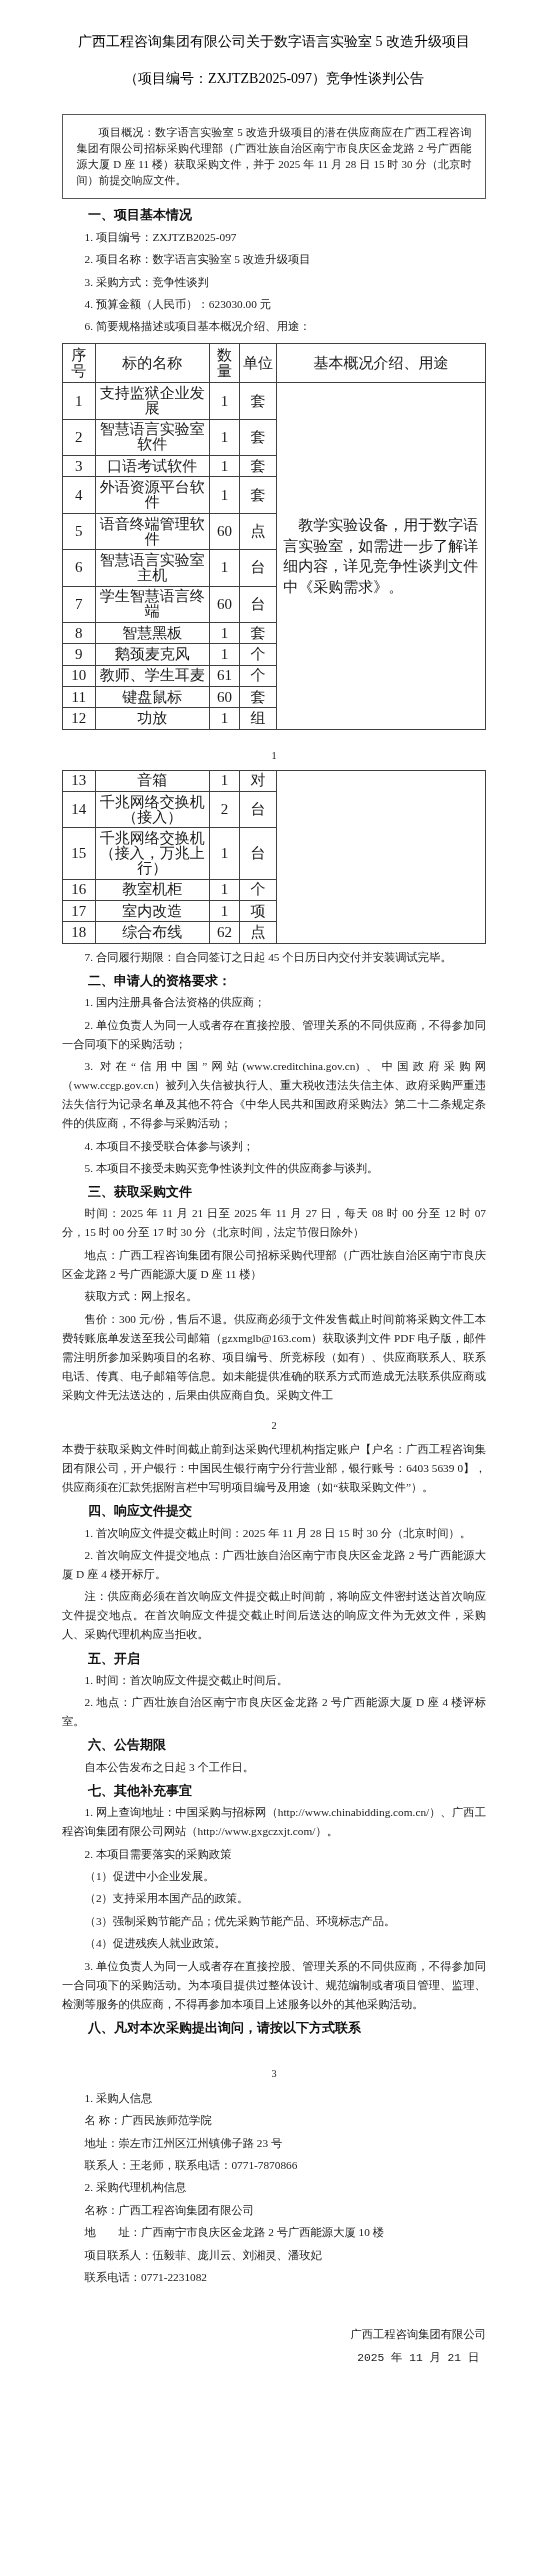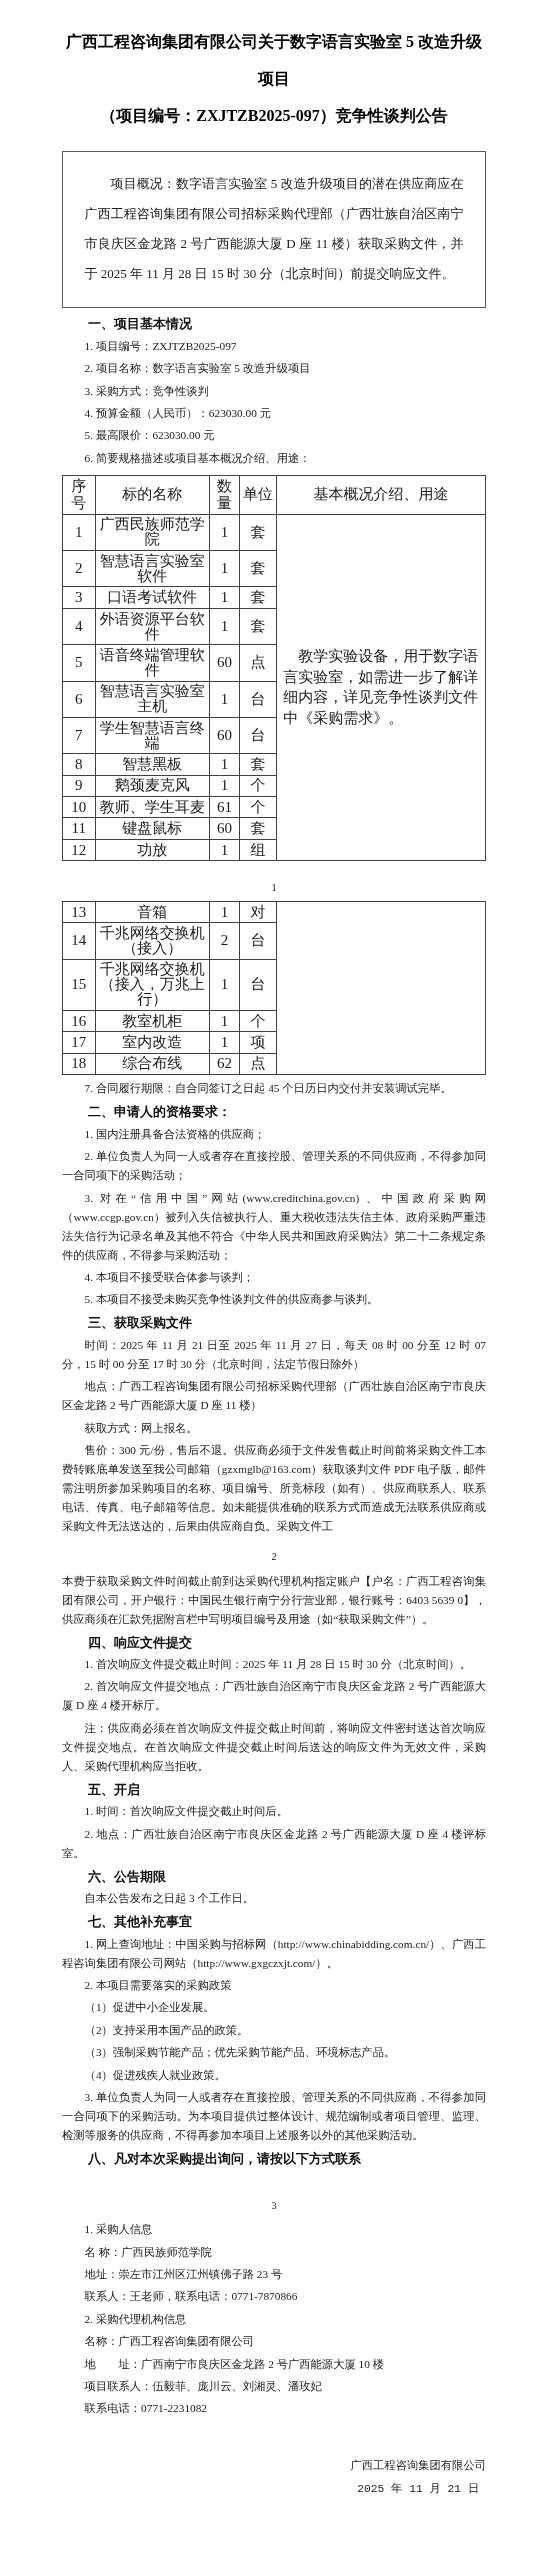--- a/index.html
+++ b/index.html
@@ -14,35 +14,35 @@
     color: #1a1a1a;
   }
   .page {
     box-sizing: border-box;
     width: 548px;
     padding: 15px 62px 27px 62px;
   }
   .title {
     margin: 8.2px 0 0 0;
     text-align: center;
-    font-size: 16px;
-    font-weight: bold;
+    font-size: 14px;
+    font-weight: normal;
     line-height: 37px;
     color: #000;
   }
   .title .title-line { display: block; }
   .overview-box {
     border: 1px solid #595959;
     margin: 16.4px 0 6.8px 0;
     padding: 5.5px 9.6px;
   }
   .overview-box p {
-    margin: 12px;
-    font-size: 13px;
-    line-height: 30px;
+    margin: 4px;
+    font-size: 11px;
+    line-height: 16px;
     text-indent: 2em;
     text-align: justify;
   }
   .sec-heading {
     margin: 4.1px 0 3.4px 0;
     font-size: 13px;
     font-weight: bold;
     line-height: 19px;
     text-indent: 2em;
     font-family: "Liberation Sans", "DejaVu Sans", sans-serif;
@@ -109,21 +109,20 @@
 
   <div class="overview-box">
     <p>项目概况：数字语言实验室 5 改造升级项目的潜在供应商应在广西工程咨询集团有限公司招标采购代理部（广西壮族自治区南宁市良庆区金龙路 2 号广西能源大厦 D 座 11 楼）获取采购文件，并于 2025 年 11 月 28 日 15 时 30 分（北京时间）前提交响应文件。</p>
   </div>
 
   <p class="sec-heading">一、项目基本情况</p>
   <p class="doc-p">1. 项目编号：ZXJTZB2025-097</p>
   <p class="doc-p">2. 项目名称：数字语言实验室 5 改造升级项目</p>
   <p class="doc-p">3. 采购方式：竞争性谈判</p>
   <p class="doc-p">4. 预算金额（人民币）：623030.00 元</p>
-  <p class="doc-p">5. 最高限价：623030.00 元</p>
   <p class="doc-p">6. 简要规格描述或项目基本概况介绍、用途：</p>
 
   <table class="items-table">
     <colgroup>
       <col style="width:7.7%">
         <col style="width:27%">
         <col style="width:7.2%">
         <col style="width:8.7%">
         <col style="width:49.4%">
     </colgroup>
@@ -132,21 +131,21 @@
         <th>序号</th>
         <th>标的名称</th>
         <th>数量</th>
         <th>单位</th>
         <th>基本概况介绍、用途</th>
       </tr>
     </thead>
     <tbody>
       <tr>
         <td>1</td>
-        <td>广西民族师范学院</td>
+        <td>支持监狱企业发展</td>
         <td>1</td>
         <td>套</td>
         <td class="desc-cell" rowspan="12">教学实验设备，用于数字语言实验室，如需进一步了解详细内容，详见竞争性谈判文件中《采购需求》。</td>
       </tr>
       <tr>
         <td>2</td>
         <td>智慧语言实验室软件</td>
         <td>1</td>
         <td>套</td>
       </tr>

